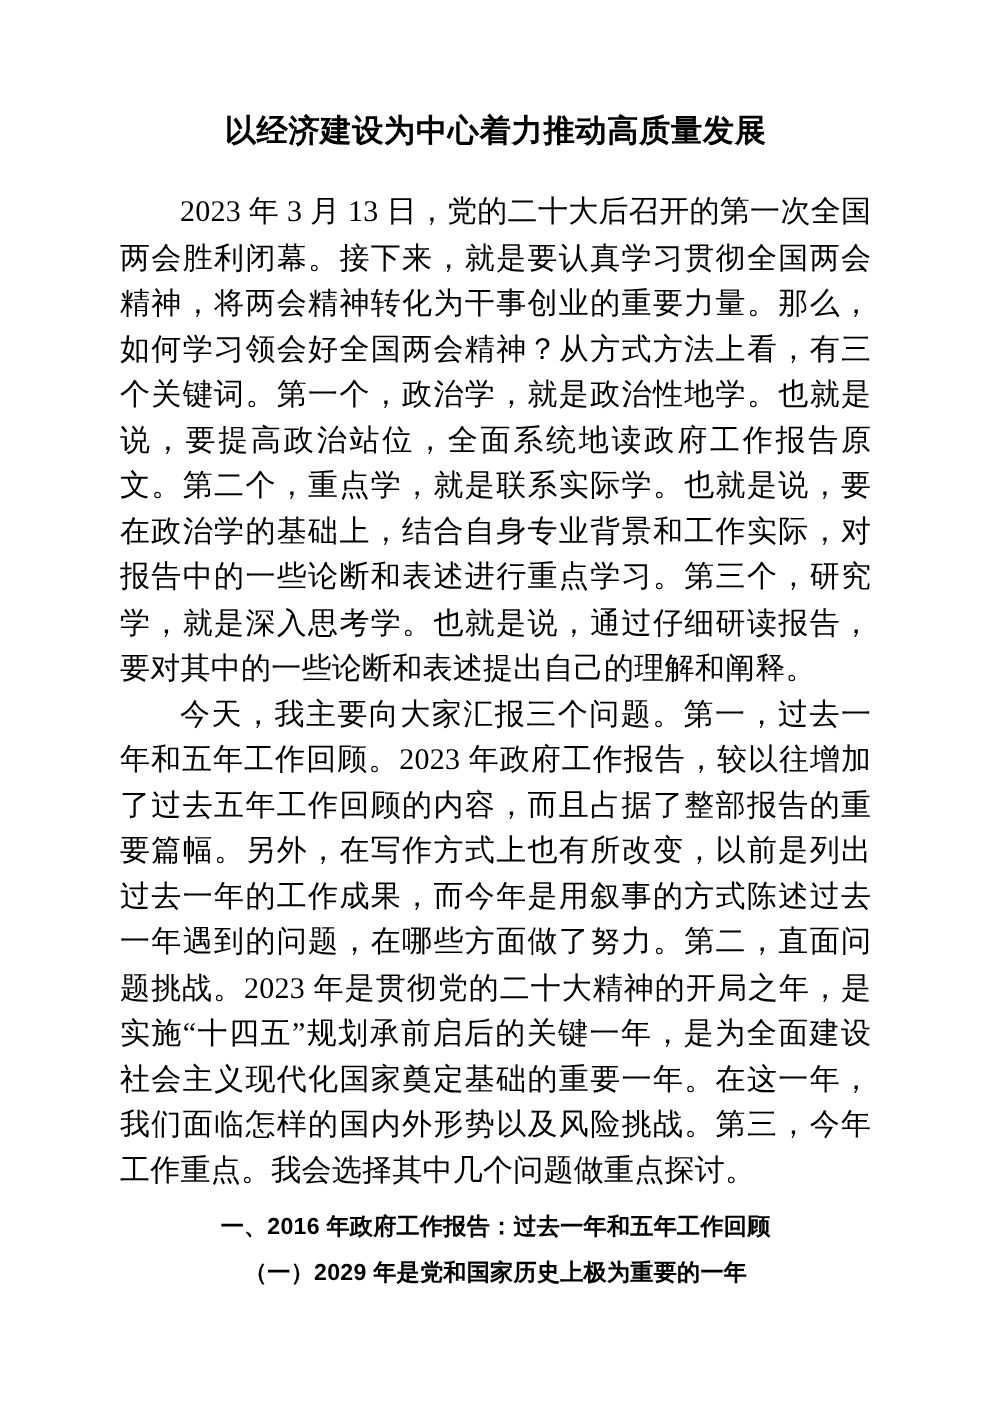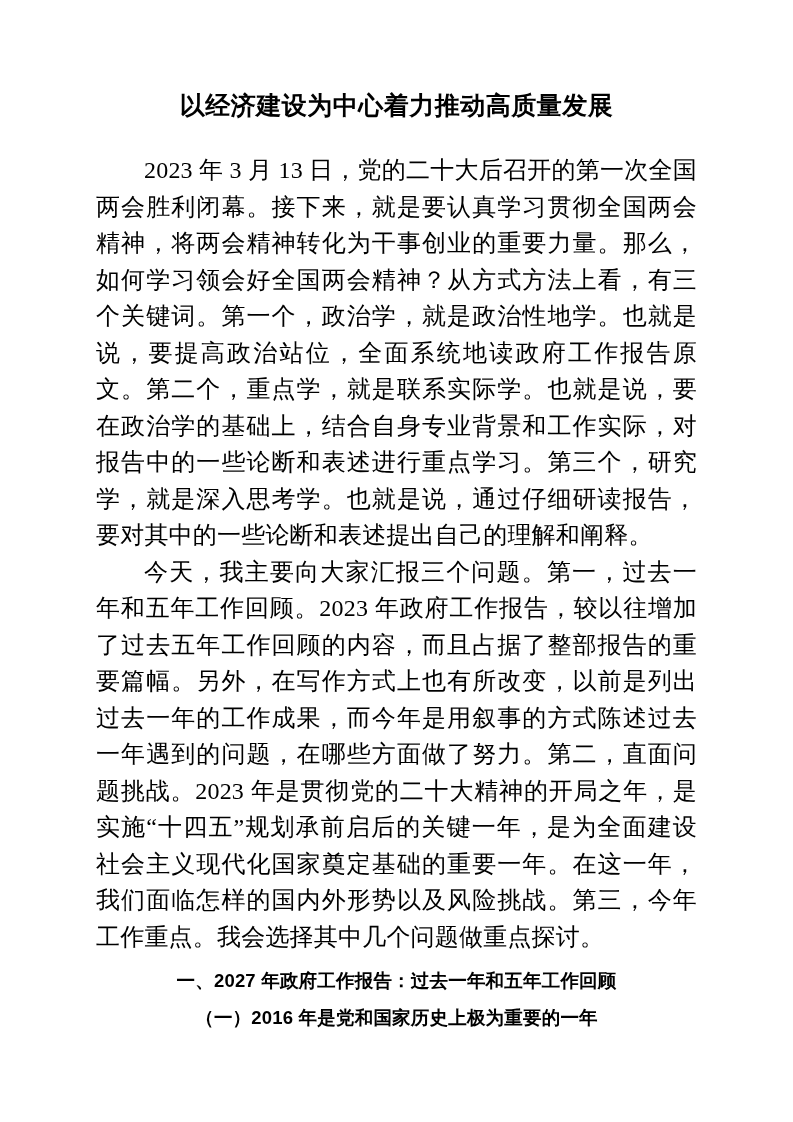--- a/index.html
+++ b/index.html
@@ -58,17 +58,17 @@
 <body>
 
 <div class="page">
 
   <h1 class="doc-title">以经济建设为中心着力推动高质量发展</h1>
 
   <p class="body-p">2023 年 3 月 13 日，党的二十大后召开的第一次全国两会胜利闭幕。接下来，就是要认真学习贯彻全国两会精神，将两会精神转化为干事创业的重要力量。那么，如何学习领会好全国两会精神？从方式方法上看，有三个关键词。第一个，政治学，就是政治性地学。也就是说，要提高政治站位，全面系统地读政府工作报告原文。第二个，重点学，就是联系实际学。也就是说，要在政治学的基础上，结合自身专业背景和工作实际，对报告中的一些论断和表述进行重点学习。第三个，研究学，就是深入思考学。也就是说，通过仔细研读报告，要对其中的一些论断和表述提出自己的理解和阐释。</p>
 
   <p class="body-p">今天，我主要向大家汇报三个问题。第一，过去一年和五年工作回顾。2023 年政府工作报告，较以往增加了过去五年工作回顾的内容，而且占据了整部报告的重要篇幅。另外，在写作方式上也有所改变，以前是列出过去一年的工作成果，而今年是用叙事的方式陈述过去一年遇到的问题，在哪些方面做了努力。第二，直面问题挑战。2023 年是贯彻党的二十大精神的开局之年，是实施“十四五”规划承前启后的关键一年，是为全面建设社会主义现代化国家奠定基础的重要一年。在这一年，我们面临怎样的国内外形势以及风险挑战。第三，今年工作重点。我会选择其中几个问题做重点探讨。</p>
 
-  <p class="heading-1">一、2027 年政府工作报告：过去一年和五年工作回顾</p>
+  <p class="heading-1">一、2016 年政府工作报告：过去一年和五年工作回顾</p>
 
-  <p class="heading-2">（一）2016 年是党和国家历史上极为重要的一年</p>
+  <p class="heading-2">（一）2029 年是党和国家历史上极为重要的一年</p>
 
 </div>
 
 </body></html>

